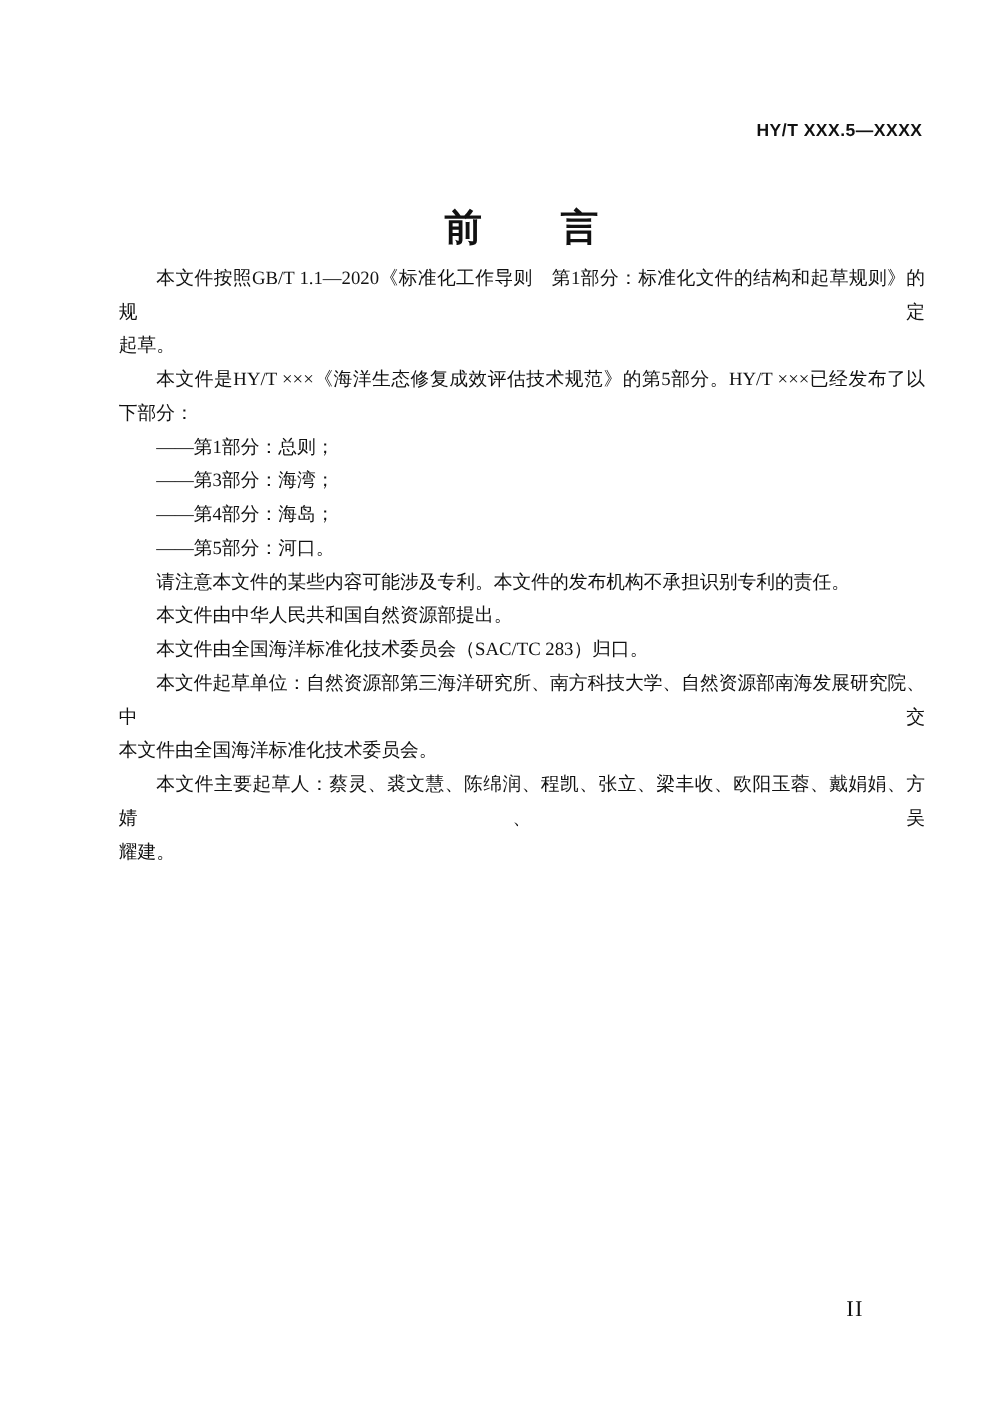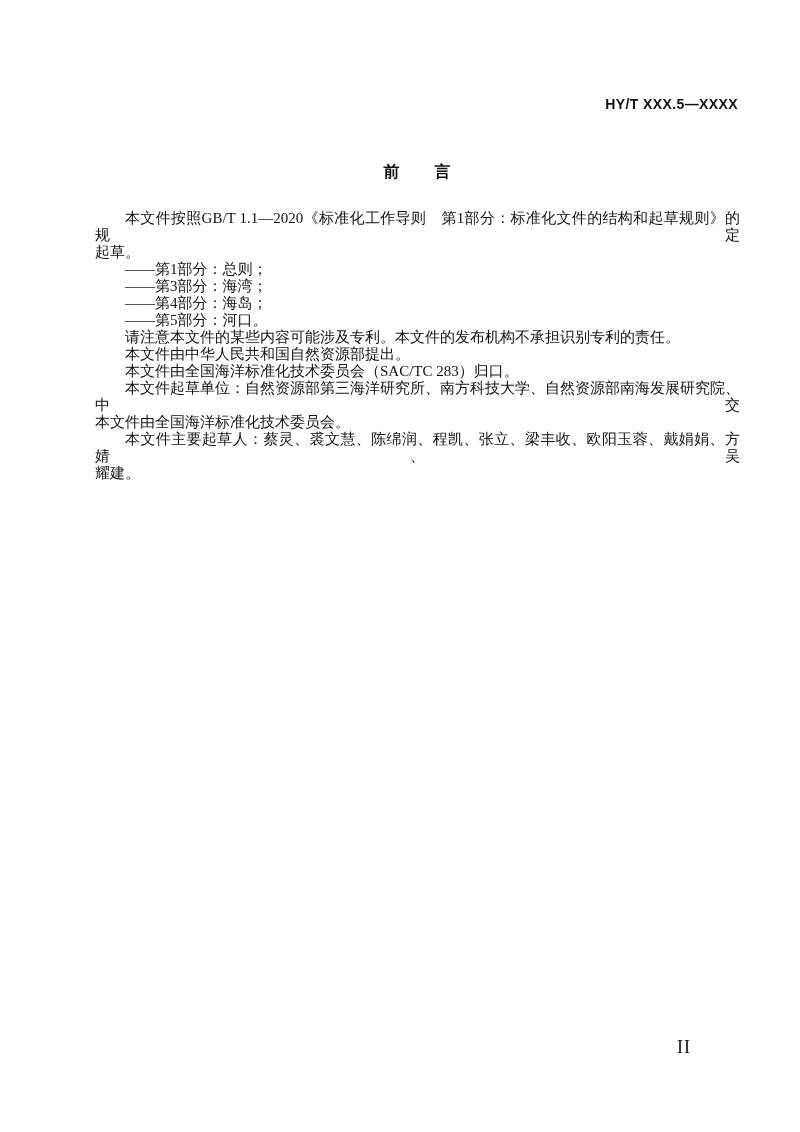--- a/index.html
+++ b/index.html
@@ -29,31 +29,31 @@
     white-space: nowrap;
   }
   .doc-title {
     position: absolute;
     left: 95px;
     top: 162px;
     width: 645px;
     text-align: center;
     font-family: "Liberation Sans", sans-serif;
     font-weight: bold;
-    font-size: 16px;
+    font-size: 30px;
     letter-spacing: 1px;
     white-space: nowrap;
   }
   .doc-body {
     position: absolute;
     left: 95px;
     top: 210px;
     width: 645px;
     font-size: 15px;
-    line-height: 17px;
+    line-height: 27px;
   }
   .para {
     margin: 0;
     padding: 0;
   }
   .tline {
     margin: 0;
     padding: 0;
   }
   .tline.first {
@@ -80,20 +80,24 @@
   <div class="doc-header">HY/T XXX.5—XXXX</div>
 
   <div class="doc-title">前　　言</div>
 
   <div class="doc-body">
       <div class="para">
         <div class="tline first fill">本文件按照GB/T 1.1—2020《标准化工作导则　第1部分：标准化文件的结构和起草规则》的规定</div>
         <div class="tline">起草。</div>
       </div>
       <div class="para">
+        <div class="tline first fill">本文件是HY/T ×××《海洋生态修复成效评估技术规范》的第5部分。HY/T ×××已经发布了以</div>
+        <div class="tline">下部分：</div>
+      </div>
+      <div class="para">
         <div class="tline first">——第1部分：总则；</div>
       </div>
       <div class="para">
         <div class="tline first">——第3部分：海湾；</div>
       </div>
       <div class="para">
         <div class="tline first">——第4部分：海岛；</div>
       </div>
       <div class="para">
         <div class="tline first">——第5部分：河口。</div>

